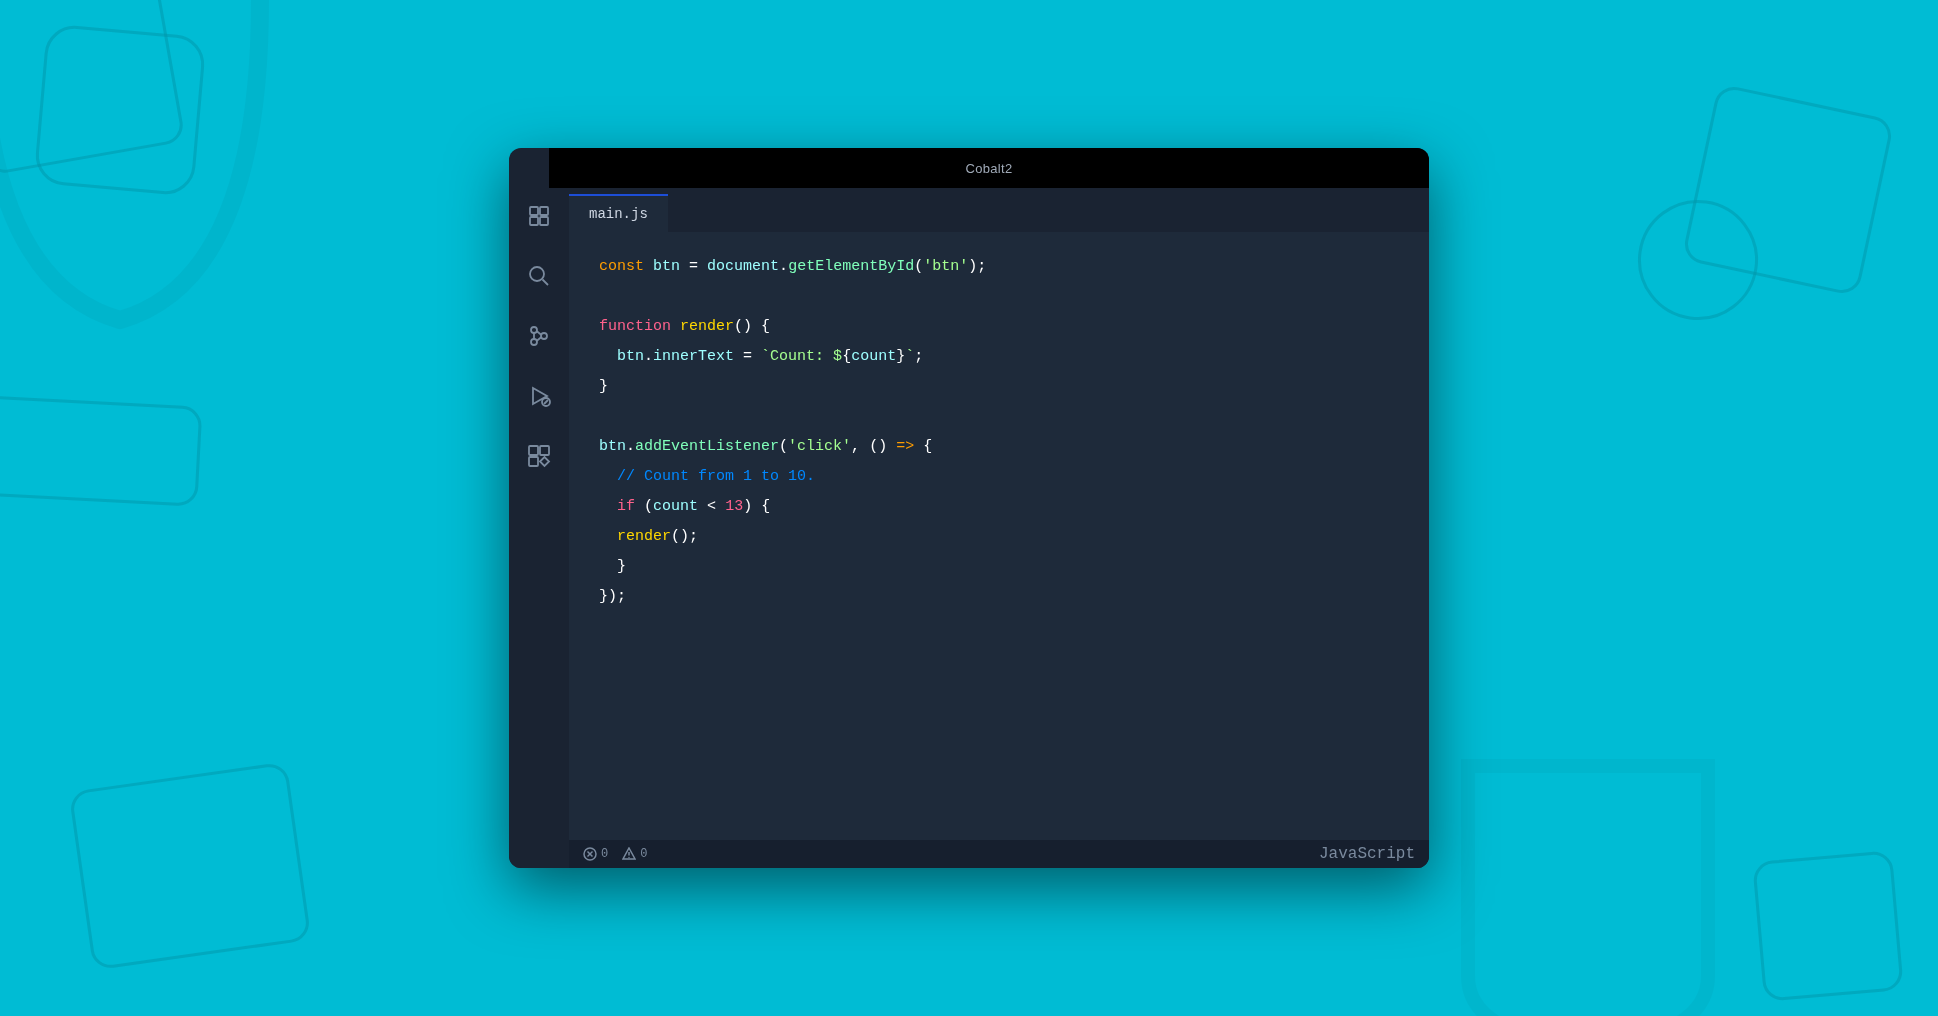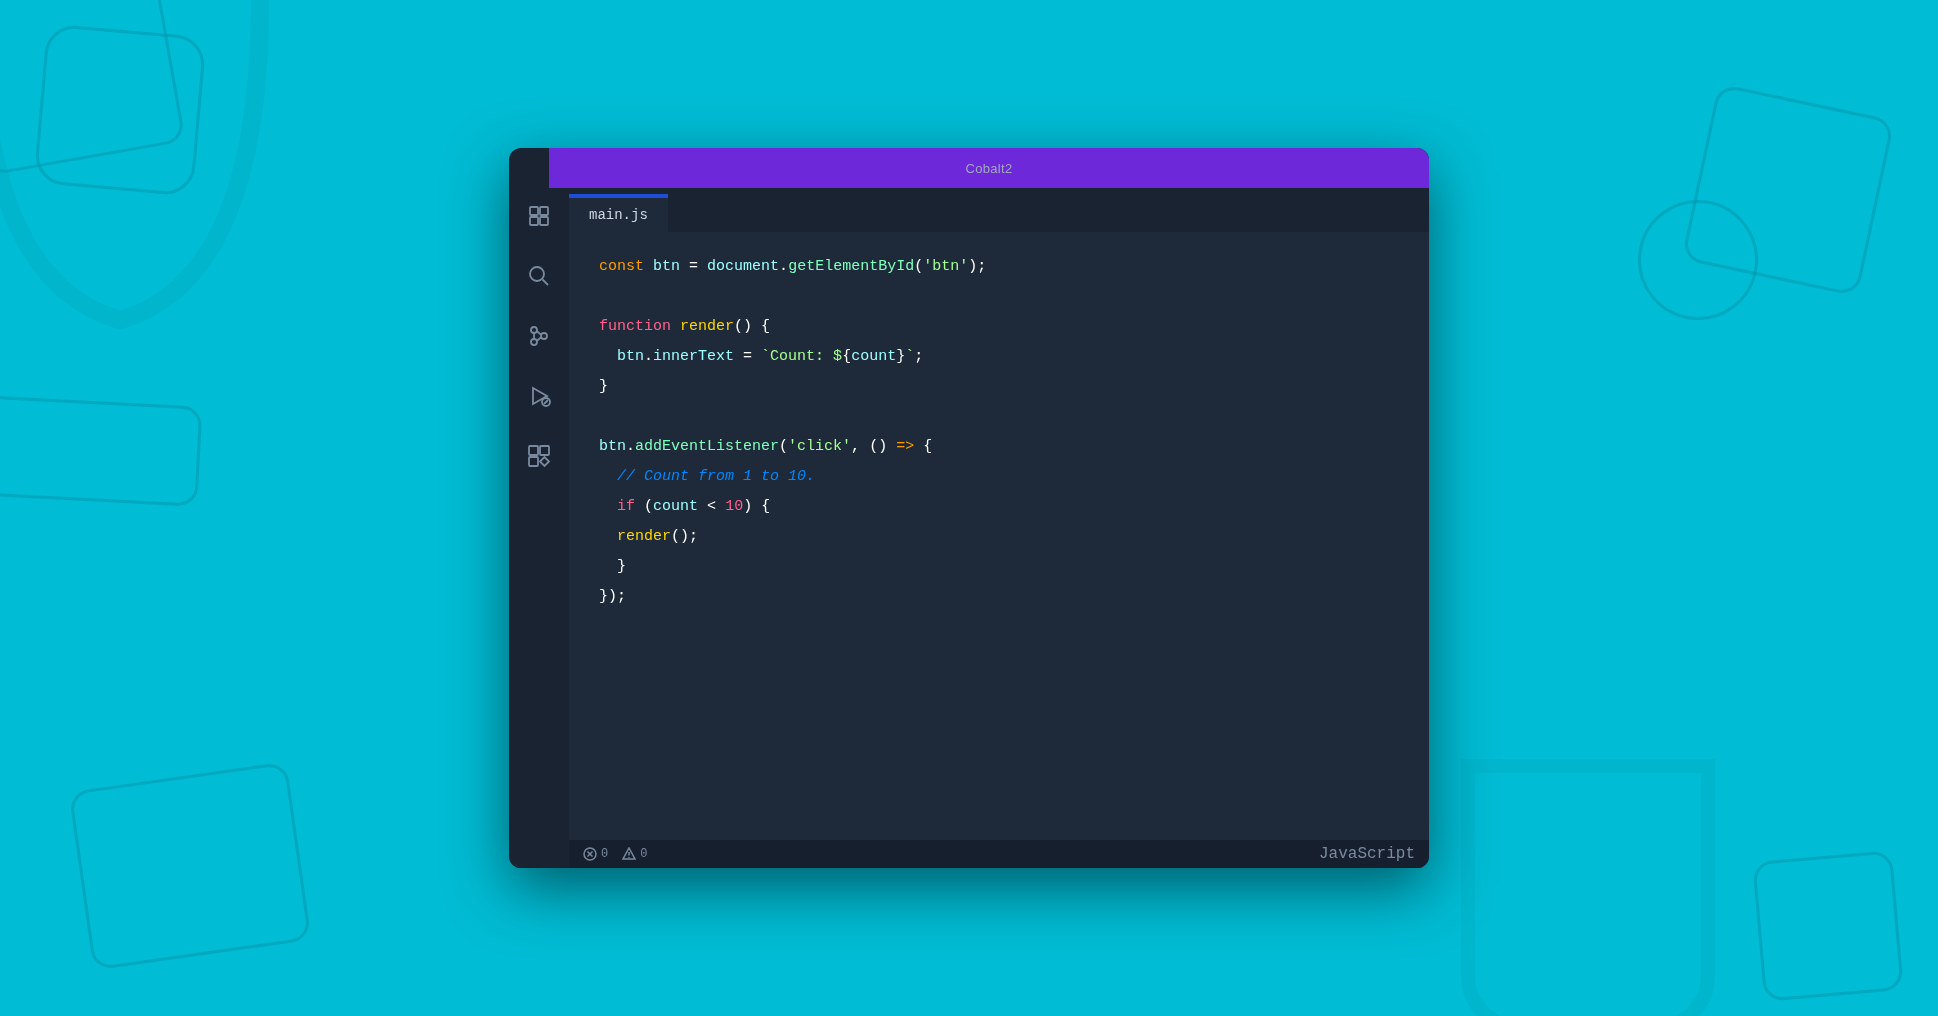--- a/index.html
+++ b/index.html
@@ -41,21 +41,21 @@
       display: flex;
       flex-direction: column;
       box-shadow: 0 20px 60px rgba(0,0,0,0.5);
       position: relative;
       z-index: 10;
     }
 
     
     .title-bar {
       height: 40px;
-      background-color: #6d28d9;
+      background-color: #000000;
       display: flex;
       align-items: center;
       justify-content: center;
       flex-shrink: 0;
       margin-left: 40px;
     }
 
     .title-bar-text {
       color: #a0aab8;
       font-size: 13px;
@@ -114,21 +114,21 @@
       align-items: flex-end;
       flex-shrink: 0;
     }
 
     .tab {
       height: 38px;
       padding: 0 20px;
       display: flex;
       align-items: center;
       background-color: #1e2a3a;
-      border-top: 4px solid #1d4ed8;
+      border-top: 2px solid #1d4ed8;
       color: #d0d8e4;
       font-size: 14px;
       font-family: 'Consolas', 'Courier New', monospace;
       cursor: pointer;
       white-space: nowrap;
     }
 
     
     .code-editor {
       flex: 1;
@@ -151,21 +151,21 @@
     .kw-if { color: #ff628c; }          
     .var-name { color: #9effff; }       
     .fn-name { color: #ffd700; }        
     .method { color: #80ffbb; }         
     .string { color: #a5ff90; }         
     .number { color: #ff628c; }         
     .operator { color: #ffffff; }       
     .paren { color: #ffffff; }
     .brace { color: #ffffff; }
     .punct { color: #ffffff; }
-    .comment { color: #0088ff; font-style: italic; } 
+    .comment { color: #0088ff; } 
     .template-str { color: #a5ff90; }   
     .template-expr { color: #9effff; }  
     .property { color: #9effff; }       
     .arrow { color: #ff9d00; }
 
     
     .status-bar {
       height: 28px;
       background-color: #161f2e;
       display: flex;
@@ -294,21 +294,21 @@
         <span class="code-line">  <span class="var-name">btn</span><span class="punct">.</span><span class="property">innerText</span> <span class="operator">=</span> <span class="template-str">`Count: $</span><span class="brace">{</span><span class="template-expr">count</span><span class="brace">}</span><span class="template-str">`</span><span class="punct">;</span></span>
 
         <span class="code-line"><span class="brace">}</span></span>
 
         <span class="code-line"> </span>
 
         <span class="code-line"><span class="var-name">btn</span><span class="punct">.</span><span class="method">addEventListener</span><span class="paren">(</span><span class="string">'click'</span><span class="punct">,</span> <span class="paren">()</span> <span class="arrow">=&gt;</span> <span class="brace">{</span></span>
 
         <span class="code-line">  <span class="comment">// Count from 1 to 10.</span></span>
 
-        <span class="code-line">  <span class="kw-if">if</span> <span class="paren">(</span><span class="var-name">count</span> <span class="operator">&lt;</span> <span class="number">10</span><span class="paren">)</span> <span class="brace">{</span></span>
+        <span class="code-line">  <span class="kw-if">if</span> <span class="paren">(</span><span class="var-name">count</span> <span class="operator">&lt;</span> <span class="number">13</span><span class="paren">)</span> <span class="brace">{</span></span>
 
 
         <span class="code-line">  <span class="fn-name">render</span><span class="paren">()</span><span class="punct">;</span></span>
 
         <span class="code-line">  <span class="brace">}</span></span>
 
         <span class="code-line"><span class="brace">}</span><span class="paren">)</span><span class="punct">;</span></span>
 
       </div>
 

